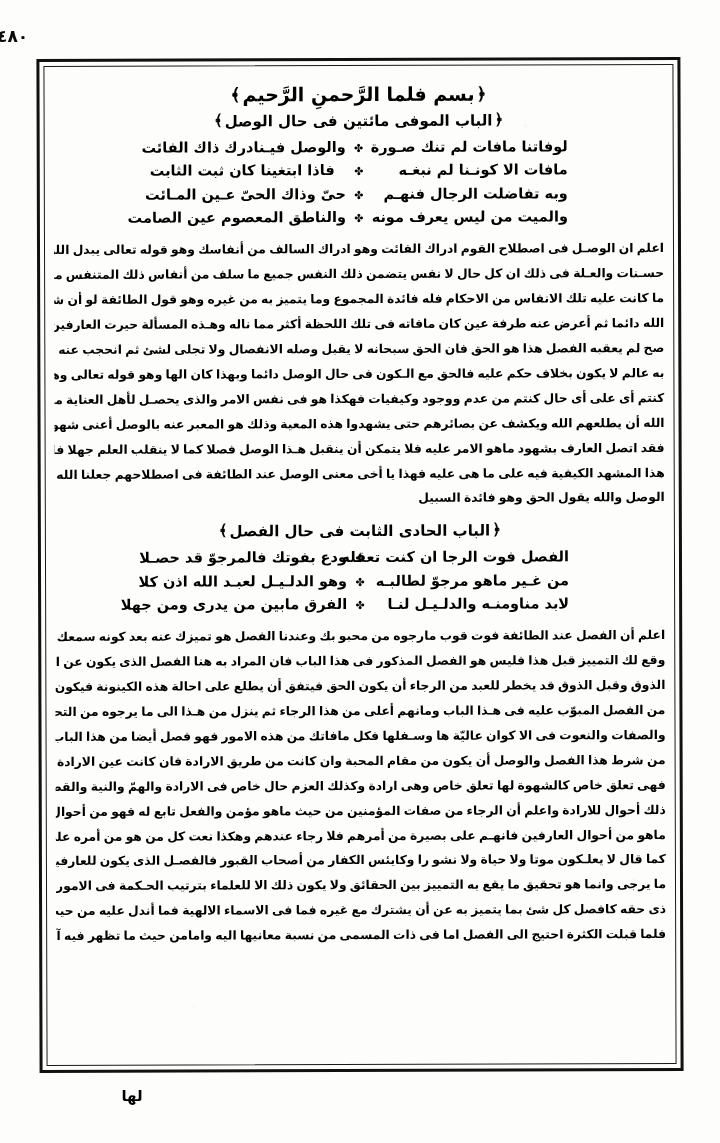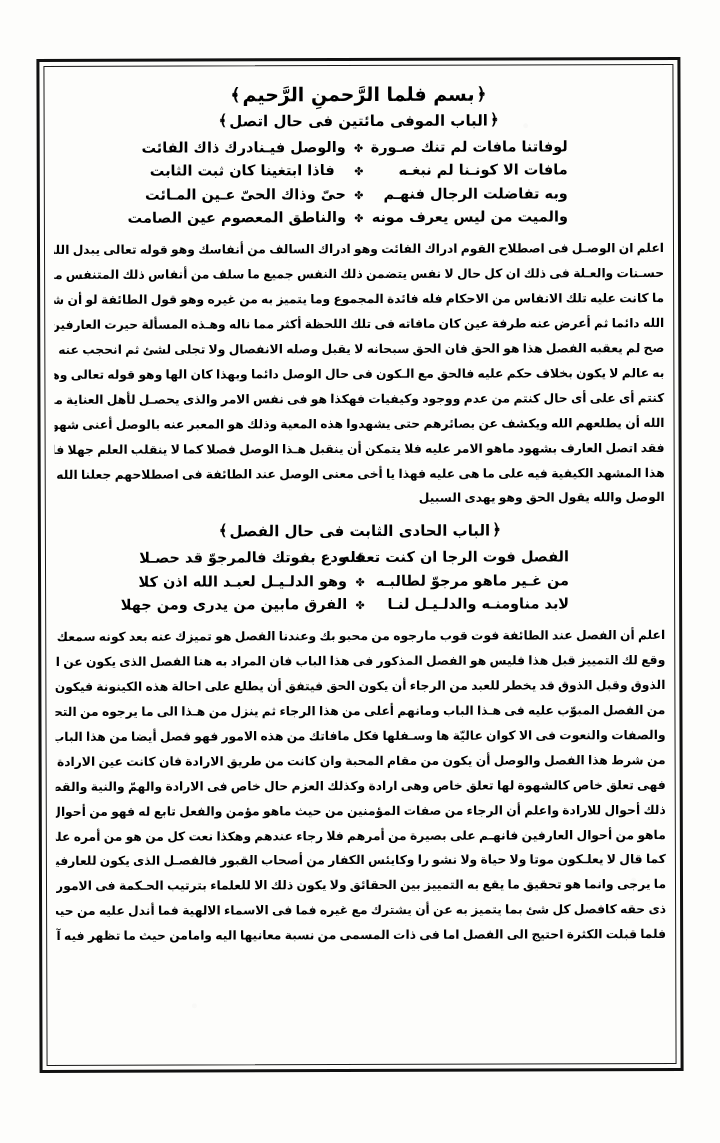--- a/index.html
+++ b/index.html
@@ -205,30 +205,33 @@
     transform: translateX(-228px);
   }
 </style>
 </head>
 <body>
 
 <div id="page-scan">
 
   <div id="paper-grain"></div>
 
+  <div class="folio-number">
+    <span>٤٨٠</span>
+  </div>
 
   <div class="text-frame skewer">
     <div class="frame-inner">
 
       <div class="heading-line basmala">
         <span class="orn big">﴿</span><span>بسم فلما الرَّحمنِ الرَّحيم</span><span class="orn big">﴾</span>
       </div>
 
       <div class="heading-line chapter-heading">
-        <span class="orn">﴿</span><span>الباب الموفى مائتين فى حال اتصل</span><span class="orn">﴾</span>
+        <span class="orn">﴿</span><span>الباب الموفى مائتين فى حال الوصل</span><span class="orn">﴾</span>
       </div>
 
       <div class="verse-block">
 
         <div class="verse-line">
           <span class="hemistich left">لوفاتنا مافات لم تنك صـورة</span>
           <span class="verse-sep">✤</span>
           <span class="hemistich right">والوصل فيـنادرك ذاك الفائت</span>
         </div>
 
@@ -276,21 +279,21 @@
         <div class="ms-line">
             <span>الله أن يطلعهم الله ويكشف عن بصائرهم حتى يشهدوا هذه المعية وذلك هو المعبر عنه بالوصل أعنى شهود هـذا العارف</span>
           </div>
         <div class="ms-line">
             <span>فقد اتصل العارف بشهود ماهو الامر عليه فلا يتمكن أن ينقبل هـذا الوصل فصلا كما لا ينقلب العلم جهلا فانه يعطيك</span>
           </div>
         <div class="ms-line">
             <span>هذا المشهد الكيفية فيه على ما هى عليه  فهذا يا أخى معنى الوصل عند الطائفة فى اصطلاحهم جعلنا الله وايا كم من أهل</span>
           </div>
         <div class="ms-line last">
-            <span>الوصل  والله يقول الحق وهو يهدى السبيل</span>
+            <span>الوصل  والله يقول الحق وهو فائدة السبيل</span>
           </div>
       </div>
 
       <div class="heading-line chapter-heading-2">
         <span class="orn">﴿</span><span>الباب الحادى الثابت فى حال الفصل</span><span class="orn">﴾</span>
       </div>
 
       <div class="verse-block">
 
         <div class="verse-line">
@@ -350,14 +353,17 @@
             <span>ذى حقه كافصل كل شئ بما يتميز به عن أن يشترك مع غيره فما فى الاسماء الالهية فما أندل عليه من حيث ماهى عدد</span>
           </div>
         <div class="ms-line">
             <span>فلما قبلت الكثرة احتيج الى الفصل اما فى ذات المسمى من نسبة معانيها اليه وامامن حيث ما تظهر فيه آثارها  فيحدث</span>
           </div>
       </div>
 
     </div>
   </div>
 
+  <div class="catchword">
+    <span>لها</span>
+  </div>
 
 </div>
 
 </body></html>

